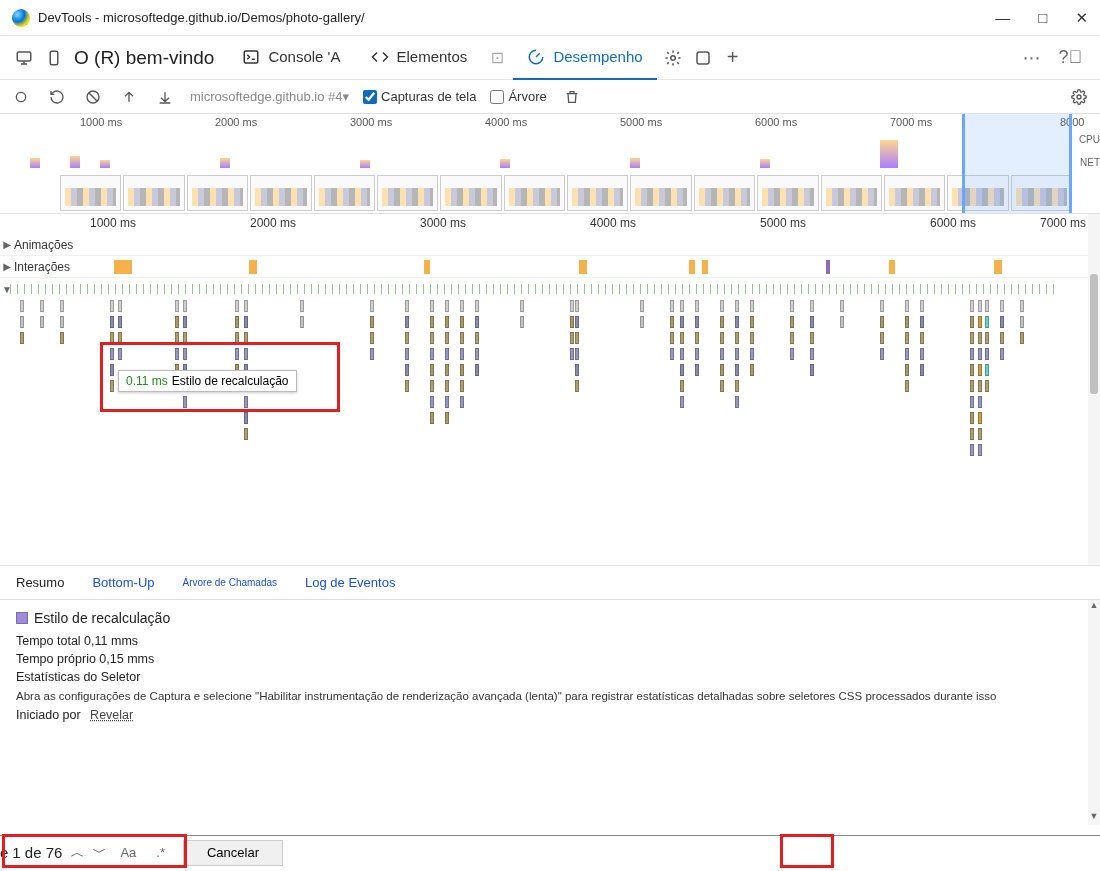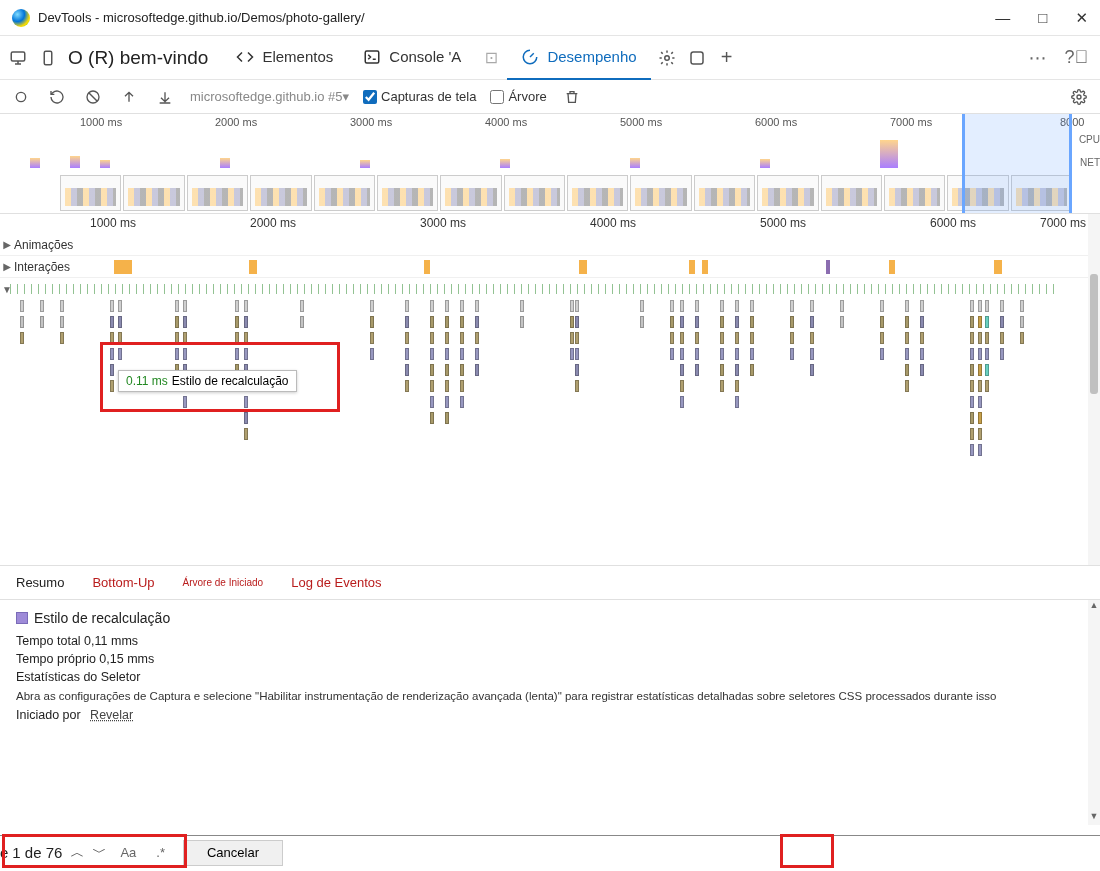--- a/index.html
+++ b/index.html
@@ -4,21 +4,21 @@
 <style>
 * { margin: 0; padding: 0; box-sizing: border-box; font-family: "Segoe UI", Arial, sans-serif; }
 body { width: 1100px; height: 871px; background: #fff; overflow: hidden; position: relative; }
 
 .titlebar { height: 36px; display: flex; align-items: center; padding: 0 12px; border-bottom: 1px solid #e5e5e5; }
 .titlebar .appicon { width: 18px; height: 18px; border-radius: 50%; background: radial-gradient(circle at 30% 30%, #7fdbff 0%, #0074d9 40%, #ffdc00 70%, #2ecc40 100%); margin-right: 8px; }
 .titlebar .title { font-size: 13px; color: #222; }
 .titlebar .wincontrols { margin-left: auto; display: flex; gap: 28px; font-size: 15px; color: #333; }
 .titlebar .wincontrols span { cursor: default; }
 
-.tabbar { height: 44px; display: flex; align-items: center; padding: 0 4px; gap: 2px; border-bottom: 1px solid #e5e5e5; }
+.tabbar { height: 44px; display: flex; align-items: center; padding: 0 10px; gap: 2px; border-bottom: 1px solid #e5e5e5; }
 .tabbar .ticon { width: 28px; height: 28px; display: inline-flex; align-items: center; justify-content: center; color: #555; font-size: 16px; }
 .tabbar .welcome { font-size: 19px; color: #222; padding: 0 12px 0 4px; }
 .tabbar .tab { display: inline-flex; align-items: center; gap: 8px; padding: 0 14px; height: 44px; font-size: 15px; color: #333; border-bottom: 2px solid transparent; }
 .tabbar .tab.active { color: #0f6cbd; border-bottom-color: #0f6cbd; }
 .tabbar .tab svg, .tabbar .ticon svg { width: 18px; height: 18px; }
 .tabbar .spacer { flex: 1; }
 .tabbar .more-help { display: flex; gap: 18px; padding-right: 8px; font-size: 18px; color: #666; }
 
 .toolbar { height: 34px; display: flex; align-items: center; padding: 0 10px; gap: 14px; border-bottom: 1px solid #e0e0e0; }
 .toolbar .tbtn { width: 22px; height: 22px; display: inline-flex; align-items: center; justify-content: center; color: #555; }
@@ -52,21 +52,21 @@
 .flamearea .flames { position: absolute; left: 0; right: 12px; top: 66px; bottom: 0; }
 .flamearea .flames .col { position: absolute; top: 0; bottom: 0; width: 4px; }
 .flamearea .flames .col .seg { position: absolute; left: 0; right: 0; }
 .flamearea .scrollbar { position: absolute; right: 0; top: 0; bottom: 0; width: 12px; background: #f5f5f5; }
 .flamearea .scrollbar .thumb { position: absolute; left: 2px; right: 2px; top: 60px; height: 120px; background: #c0c0c0; border-radius: 3px; }
 .redbox { position: absolute; border: 3px solid #e02020; pointer-events: none; }
 .tooltip { position: absolute; background: #fff; border: 1px solid #bbb; font-size: 12px; padding: 3px 7px; box-shadow: 0 1px 3px rgba(0,0,0,.2); white-space: nowrap; }
 .tooltip .dur { color: #228822; margin-right: 4px; }
 
 .detailtabs { height: 34px; display: flex; align-items: center; gap: 28px; padding: 0 16px; font-size: 13px; border-bottom: 1px solid #e0e0e0; }
-.detailtabs .dt { color: #b91c1c; }
+.detailtabs .dt { color: #1d4ed8; }
 .detailtabs .dt.small { font-size: 10px; }
 .detailtabs .dt.active { color: #222; }
 
 .summary { position: relative; height: 225px; padding: 10px 16px; font-size: 13px; color: #222; overflow: hidden; }
 .summary .hdr { display:flex; align-items:center; gap:6px; font-size:14px; margin-bottom: 8px; }
 .summary .hdr .sw { width: 12px; height: 12px; background: #9e8bd8; border: 1px solid #7a6bb8; }
 .summary .row { margin: 4px 0; font-size: 12.5px; }
 .summary .link { color: #444; text-decoration: underline dotted; margin-left: 6px; }
 .summary .note { font-size: 11.5px; color: #333; margin: 6px 0; }
 .summary .scrollbar { position: absolute; right: 0; top: 0; bottom: 0; width: 12px; background: #f5f5f5; }
@@ -101,30 +101,30 @@
       </svg>
     </span>
   <span class="ticon">
       <svg viewBox="0 0 24 24" fill="none" stroke="currentColor" stroke-width="2">
         <rect x="7" y="3" width="10" height="18" rx="2"></rect>
       </svg>
     </span>
   <span class="welcome">O (R) bem-vindo</span>
   <span class="tab">
     <svg viewBox="0 0 24 24" fill="none" stroke="currentColor" stroke-width="2">
-        <path d="M8 6l-6 6 6 6M16 6l6 6-6 6"></path>
-      </svg>
-    <span>Elementos</span>
+        <rect x="3" y="4" width="18" height="16" rx="2"></rect>
+        <path d="M7 9l3 3-3 3M13 15h4"></path>
+      </svg>
+    <span>Console 'A</span>
   </span>
   <span class="tab">
     <svg viewBox="0 0 24 24" fill="none" stroke="currentColor" stroke-width="2">
-        <rect x="3" y="4" width="18" height="16" rx="2"></rect>
-        <path d="M7 9l3 3-3 3M13 15h4"></path>
-      </svg>
-    <span>Console 'A</span>
+        <path d="M8 6l-6 6 6 6M16 6l6 6-6 6"></path>
+      </svg>
+    <span>Elementos</span>
   </span>
   <span class="ticon" style="opacity:.5">⊡</span>
   <span class="tab active">
     <svg viewBox="0 0 24 24" fill="none" stroke="currentColor" stroke-width="2">
         <path d="M12 3a9 9 0 1 0 9 9"></path>
         <path d="M12 12l5-5"></path>
       </svg>
     <span>Desempenho</span>
   </span>
   <span class="ticon">
@@ -167,21 +167,21 @@
   <span class="tbtn">
       <svg viewBox="0 0 24 24" fill="none" stroke="currentColor" stroke-width="2">
         <path d="M12 19V5M6 11l6-6 6 6"></path>
       </svg>
     </span>
   <span class="tbtn">
       <svg viewBox="0 0 24 24" fill="none" stroke="currentColor" stroke-width="2">
         <path d="M12 5v14M6 13l6 6 6-6M4 21h16"></path>
       </svg>
     </span>
-  <span class="url">microsoftedge.github.io #5▾</span>
+  <span class="url">microsoftedge.github.io #4▾</span>
   <label class="chk">
       <input type="checkbox" checked="" style="">
       <span>Capturas de tela</span>
     </label>
   <label class="chk">
       <input type="checkbox" style="">
       <span>Árvore</span>
     </label>
   <span class="tbtn">
       <svg viewBox="0 0 24 24" fill="none" stroke="currentColor" stroke-width="2">
@@ -702,21 +702,21 @@
   </div>
 
   <div class="scrollbar">
       <div class="thumb"></div>
     </div>
 </div>
 
 <div class="detailtabs">
   <span class="dt active">Resumo</span>
   <span class="dt">Bottom-Up</span>
-  <span class="dt small">Árvore de Iniciado</span>
+  <span class="dt small">Árvore de Chamadas</span>
   <span class="dt">Log de Eventos</span>
 </div>
 
 <div class="summary">
   <div class="hdr">
     <span class="sw"></span>
     <span>Estilo de recalculação</span>
   </div>
   <div class="row">Tempo total 0,11 mms</div>
   <div class="row">Tempo próprio 0,15 mms</div>

